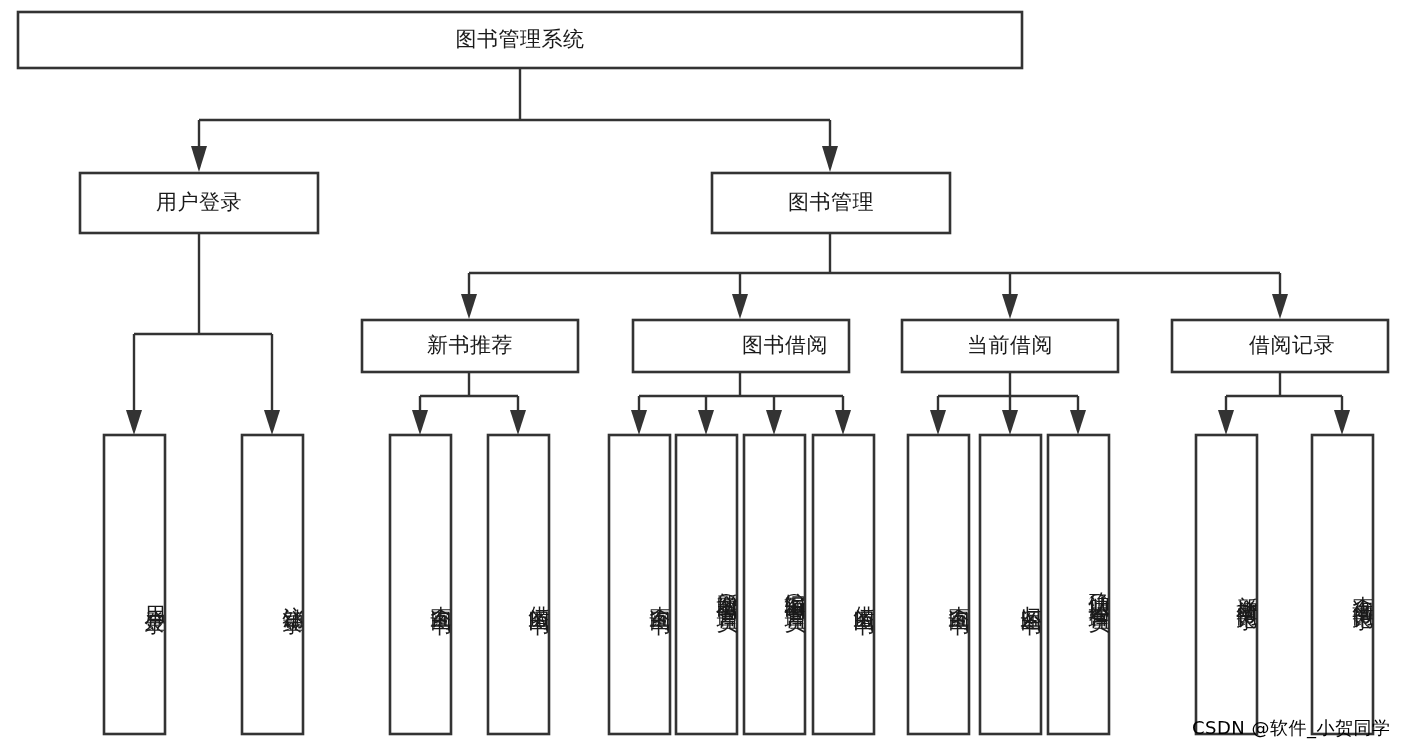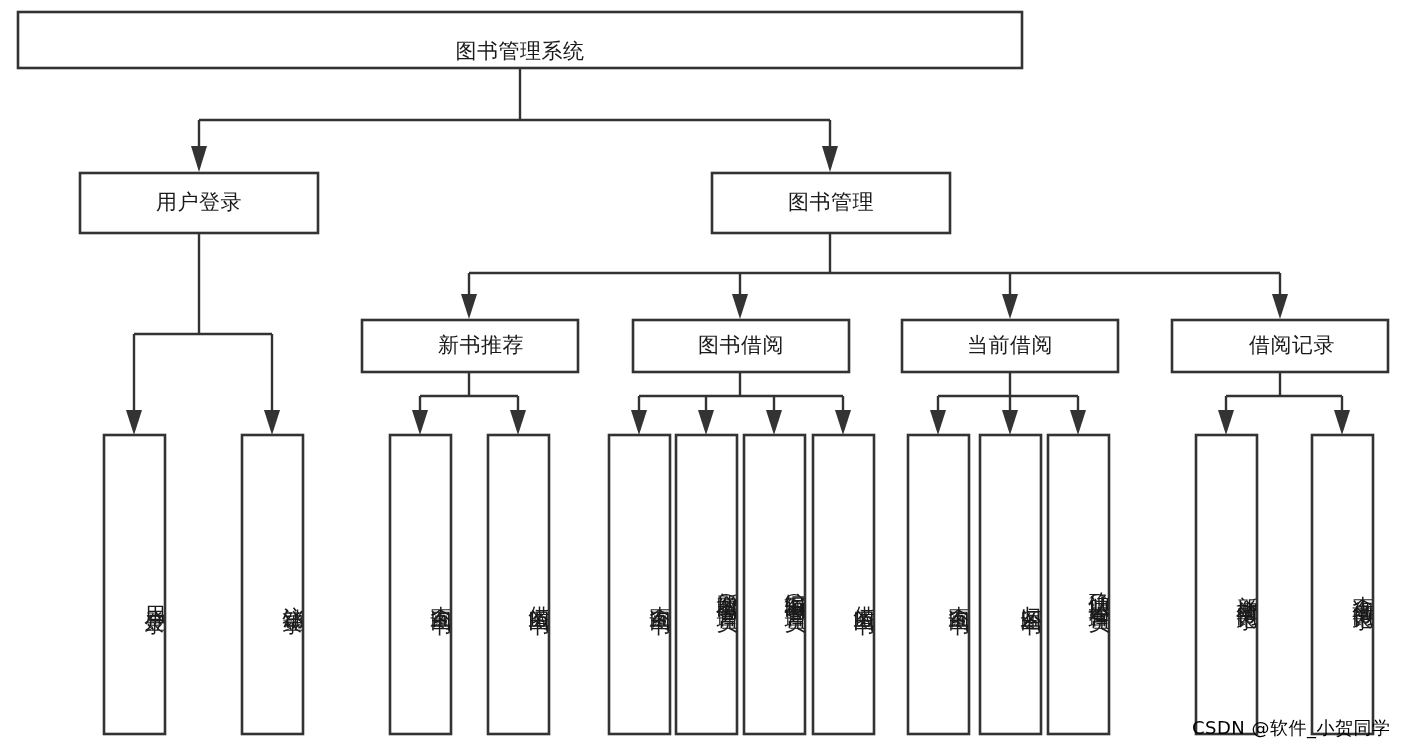--- a/index.html
+++ b/index.html
@@ -171,27 +171,27 @@
 
     <rect class="node-box" x="908" y="435" width="61" height="299"></rect>
     <rect class="node-box" x="980" y="435" width="61" height="299"></rect>
     <rect class="node-box" x="1048" y="435" width="61" height="299"></rect>
 
     <rect class="node-box" x="1196" y="435" width="61" height="299"></rect>
     <rect class="node-box" x="1312" y="435" width="61" height="299"></rect>
 
   </svg>
 
-  <div class="node-label horiz" style="left:18px; top:12px; width:1004px; height:56px;margin-top:12px;">图书管理系统</div>
+  <div class="node-label horiz" style="left:18px; top:12px; width:1004px; height:56px;">图书管理系统</div>
 
   <div class="node-label horiz" style="left:80px; top:173px; width:238px; height:60px;">用户登录</div>
   <div class="node-label horiz" style="left:712px; top:173px; width:238px; height:60px;">图书管理</div>
 
-  <div class="node-label horiz" style="left:362px; top:320px; width:216px; height:52px;padding-left:11px;">新书推荐</div>
-  <div class="node-label horiz" style="left:633px; top:320px; width:216px; height:52px;">图书借阅</div>
+  <div class="node-label horiz" style="left:362px; top:320px; width:216px; height:52px;">新书推荐</div>
+  <div class="node-label horiz" style="left:633px; top:320px; width:216px; height:52px;padding-left:44px;">图书借阅</div>
   <div class="node-label horiz" style="left:902px; top:320px; width:216px; height:52px;">当前借阅</div>
   <div class="node-label horiz" style="left:1172px; top:320px; width:216px; height:52px;margin-left:12px;">借阅记录</div>
 
   <div class="node-label vert pad-top" style="left:104px; top:498px; width:61px; height:180px;">用户登录</div>
   <div class="node-label vert pad-top" style="left:242px; top:498px; width:61px; height:180px;">注销登录</div>
 
   <div class="node-label vert pad-top" style="left:390px; top:498px; width:61px; height:180px;">查询图书</div>
   <div class="node-label vert pad-top" style="left:488px; top:498px; width:61px; height:180px;">借阅图书</div>
 
   <div class="node-label vert pad-top" style="left:609px; top:498px; width:61px; height:180px;">查询图书</div>

